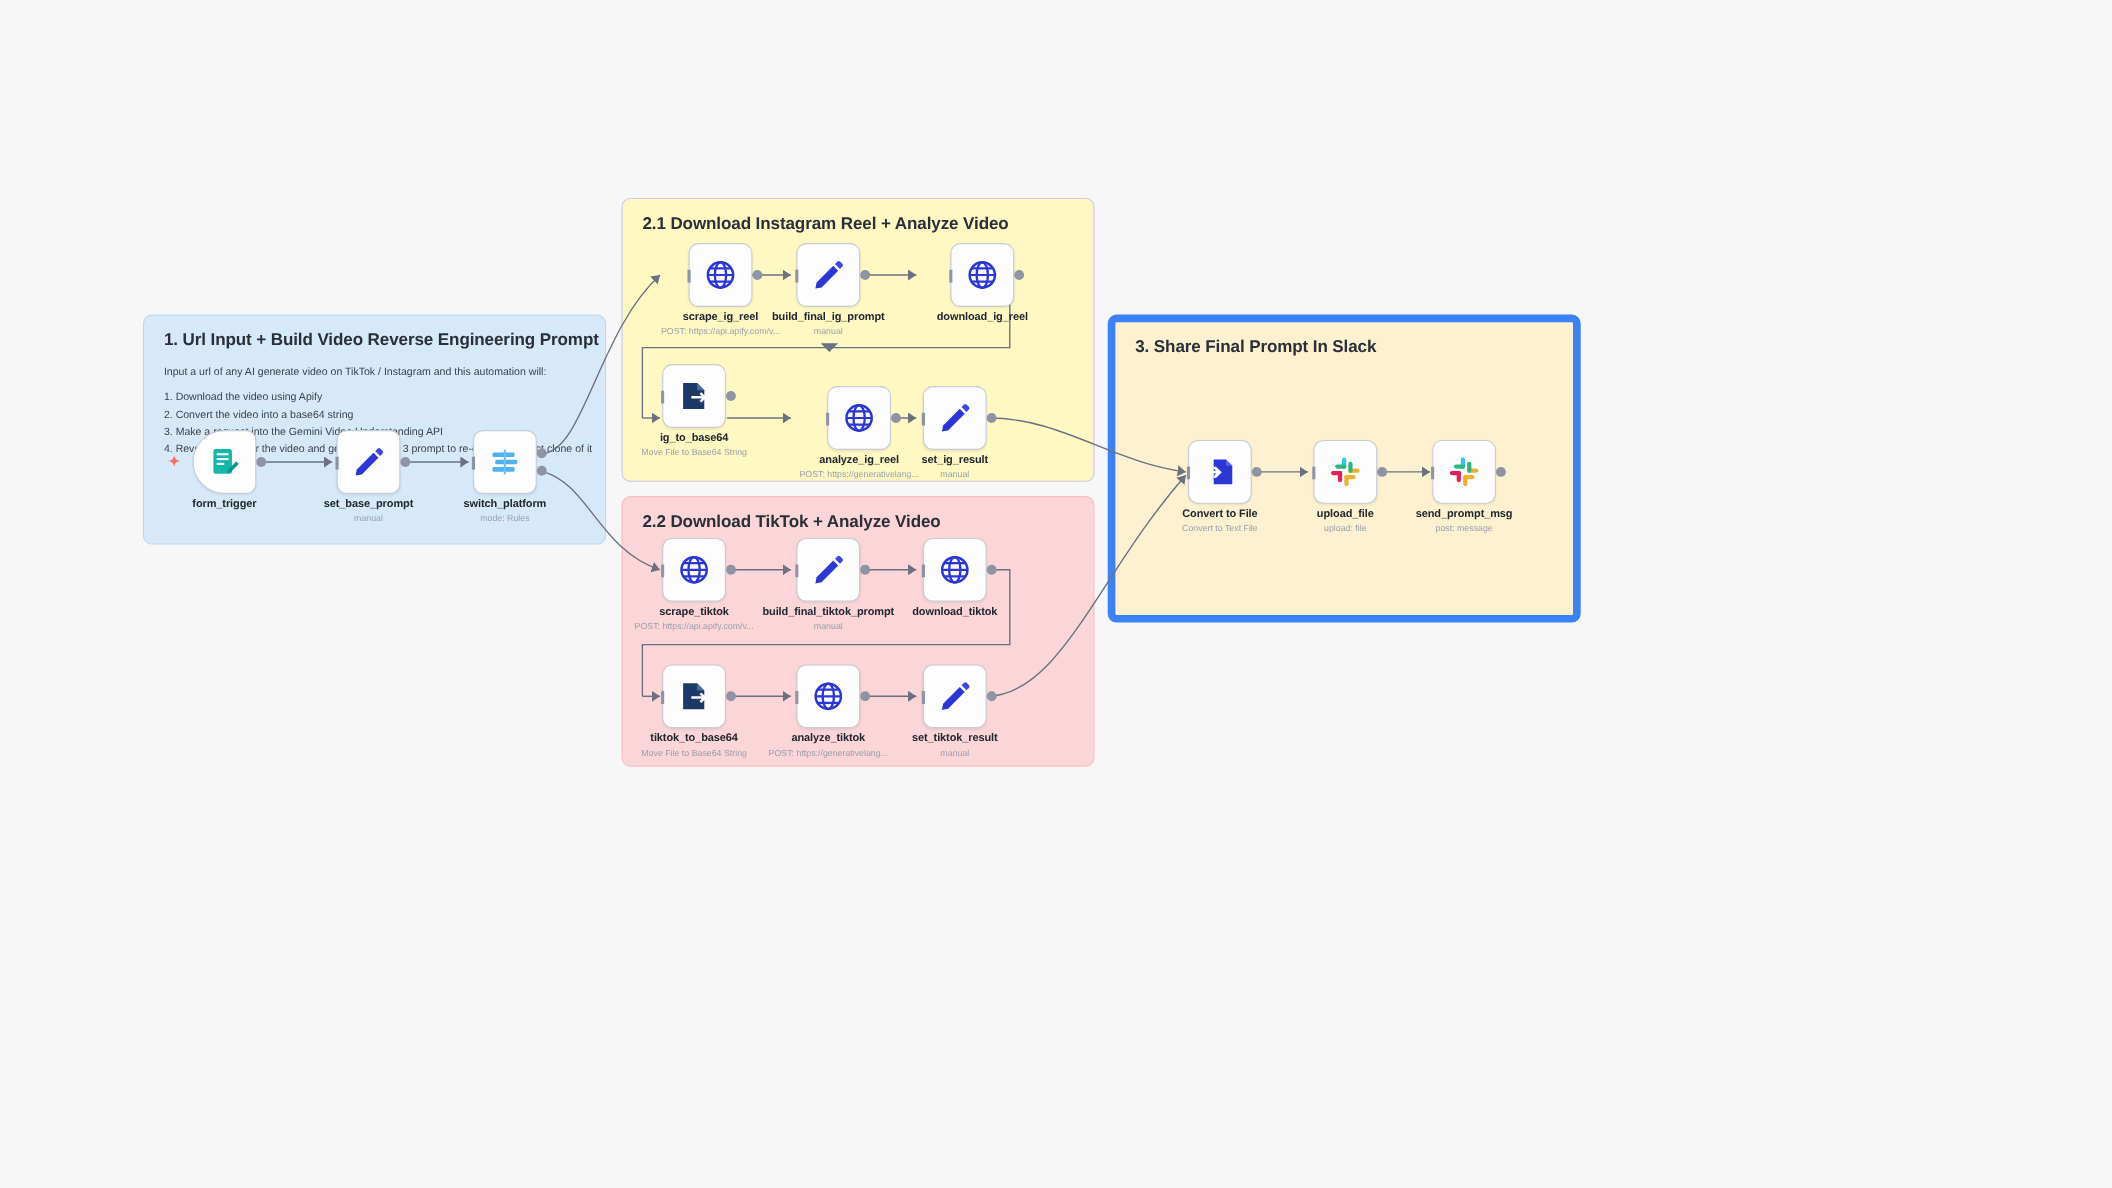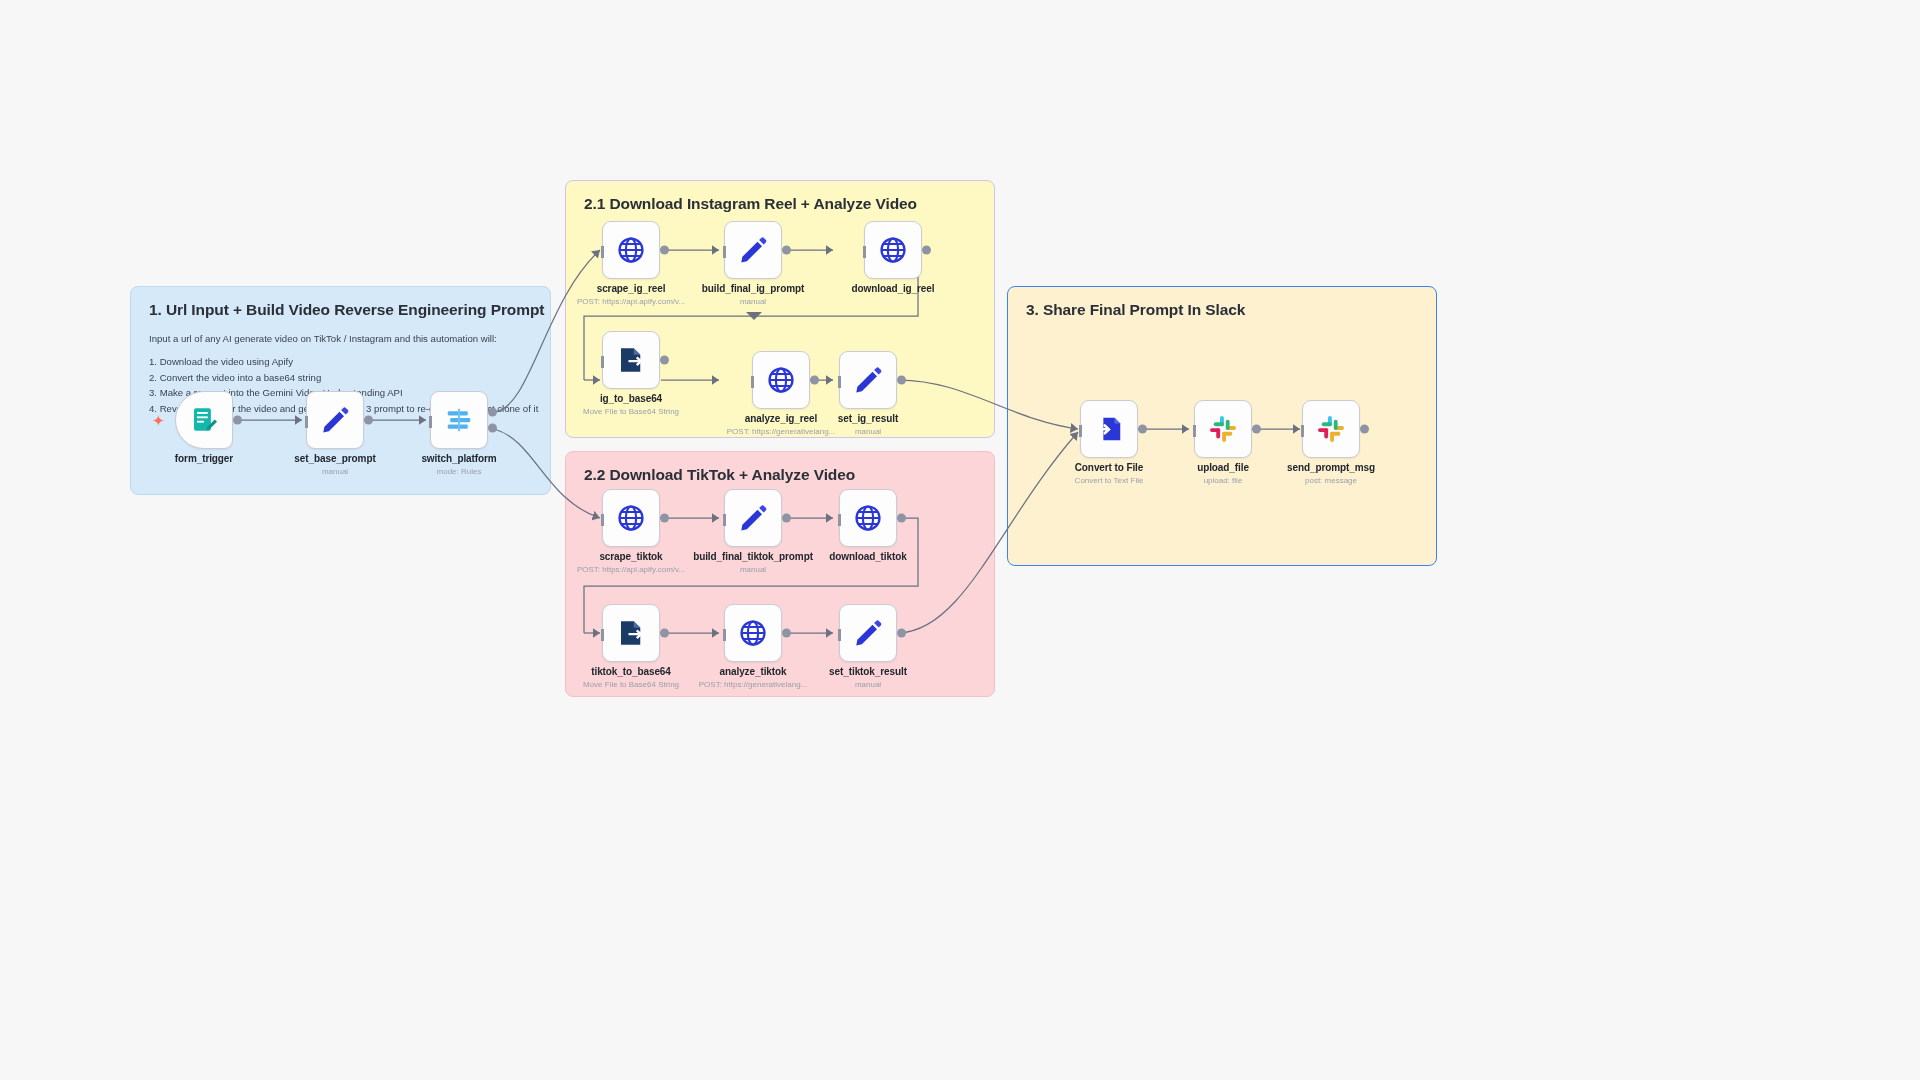--- a/index.html
+++ b/index.html
@@ -83,21 +83,21 @@
   </div>
 
   <div class="group" style="left:565px;top:180px;width:430px;height:258px;background:#fef9c3;border:1px solid #cdc5ec;">
     <div class="group-title">2.1 Download Instagram Reel + Analyze Video</div>
   </div>
 
   <div class="group" style="left:565px;top:451px;width:430px;height:246px;background:#fbd5d7;border:1px solid #f5bfc3;">
     <div class="group-title">2.2 Download TikTok + Analyze Video</div>
   </div>
 
-  <div class="group" style="left:1007px;top:286px;width:430px;height:280px;background:#fdf1cf;border:1px solid #3b82f6;">
+  <div class="group" style="left:1007px;top:286px;width:430px;height:280px;background:#fdf1cf;border:7px solid #3b82f6;">
     <div class="group-title">3. Share Final Prompt In Slack</div>
   </div>
 
   <svg id="edges" viewBox="0 0 1920 1080">
     <defs>
       <marker id="arw" markerWidth="7" markerHeight="8" refX="6" refY="4" orient="auto">
         <path d="M0,0 L6,4 L0,8 Z" fill="#6b7180"></path>
       </marker>
     </defs>
     <g fill="none" stroke="#6b7180" stroke-width="1.25">
@@ -183,21 +183,21 @@
             <rect x="5" y="0" width="3" height="12" fill="#8e94a3"></rect>
           </svg>
       </span>
       <span class="port-out two-a"></span>
       <span class="port-out two-b"></span>
     </div>
     <div class="node-label">switch_platform</div>
     <div class="node-sub">mode: Rules</div>
   </div>
 
-  <div class="node" style="left:602px;top:221px;">
+  <div class="node" style="left:626px;top:221px;">
     <div class="node-box">
       <svg class="node-icon" viewBox="0 0 24 24">
         <circle cx="12" cy="12" r="9.2" fill="none" stroke="#2a37d6" stroke-width="1.8"></circle>
         <ellipse cx="12" cy="12" rx="4.1" ry="9.2" fill="none" stroke="#2a37d6" stroke-width="1.7"></ellipse>
         <path d="M2.9 12 H21.1 M4.2 7.2 H19.8 M4.2 16.8 H19.8" stroke="#2a37d6" stroke-width="1.6"></path>
       </svg>
       <span class="port-in"><svg viewBox="0 0 8 12" width="8" height="12">
             <rect x="5" y="0" width="3" height="12" fill="#8e94a3"></rect>
           </svg></span>
       <span class="port-out"></span>

